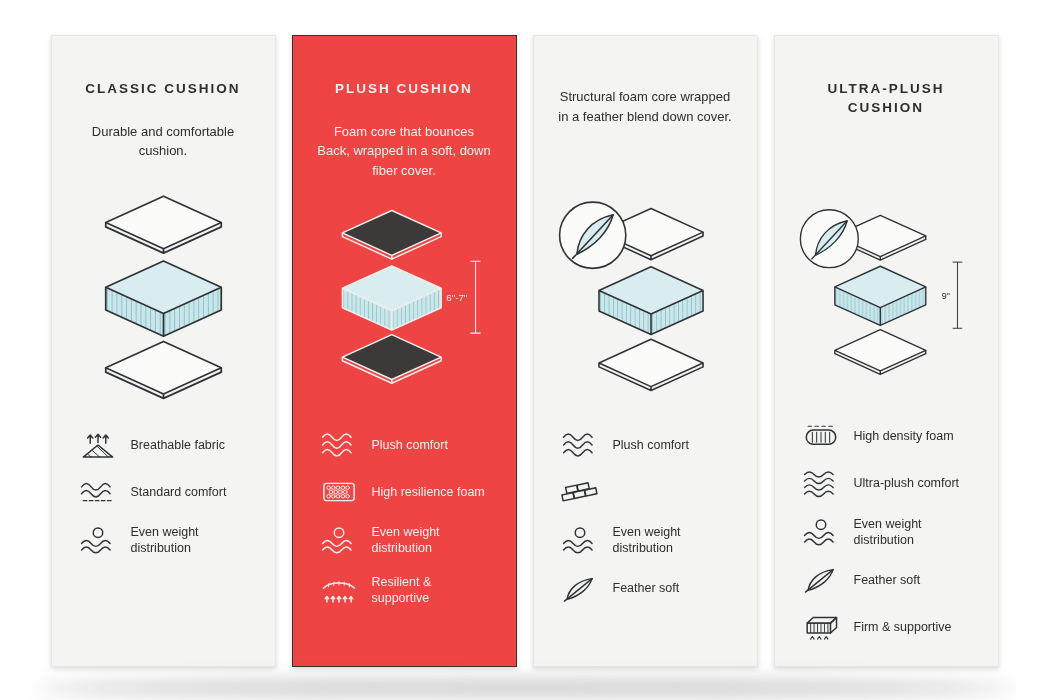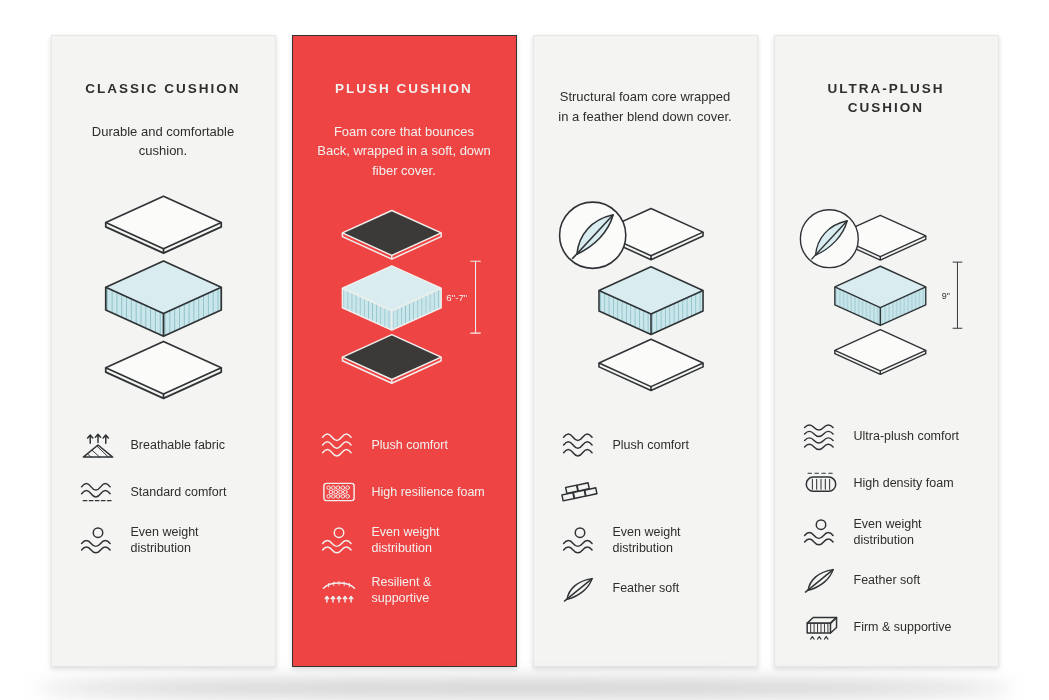--- a/index.html
+++ b/index.html
@@ -316,40 +316,40 @@
           <path class="mline" d="M212,74 L212,170 M205,74 L219,74 M205,170 L219,170"></path>
           <text x="201" y="127" text-anchor="end">9"</text>
         </g>
       </svg>
     </div>
     <ul class="features">
       <li class="feature">
         <span class="ficon">
           <svg viewBox="0 0 44 34">
               <g class="fi">
+            <path d="M7,4.5 H11 M15,4.5 H19 M23,4.5 H27 M31,4.5 H35" stroke-width="1.3"></path>
+            <rect x="5" y="9" width="34" height="16.5" rx="8"></rect>
+            <path d="M12,11.5 V23 M17,11.5 V23 M22,11.5 V23 M27,11.5 V23 M32,11.5 V23" stroke-width="1.2"></path>
+          </g>
+            </svg>
+        </span>
+        <span class="flabel">High density foam</span>
+      </li>
+      <li class="feature">
+        <span class="ficon">
+          <svg viewBox="0 0 44 34">
+              <g class="fi">
             <path d="M3,6 c3.7,-4 7.3,-4 11,0 c3.7,4 7.3,4 11,0 c3.7,-4 7.3,-4 11,0"></path>
             <path d="M3,13.5 c3.7,-4 7.3,-4 11,0 c3.7,4 7.3,4 11,0 c3.7,-4 7.3,-4 11,0"></path>
             <path d="M3,21 c3.7,-4 7.3,-4 11,0 c3.7,4 7.3,4 11,0 c3.7,-4 7.3,-4 11,0"></path>
             <path d="M3,28.5 c3.7,-4 7.3,-4 11,0 c3.7,4 7.3,4 11,0 c3.7,-4 7.3,-4 11,0"></path>
           </g>
             </svg>
         </span>
         <span class="flabel">Ultra-plush comfort</span>
-      </li>
-      <li class="feature">
-        <span class="ficon">
-          <svg viewBox="0 0 44 34">
-              <g class="fi">
-            <path d="M7,4.5 H11 M15,4.5 H19 M23,4.5 H27 M31,4.5 H35" stroke-width="1.3"></path>
-            <rect x="5" y="9" width="34" height="16.5" rx="8"></rect>
-            <path d="M12,11.5 V23 M17,11.5 V23 M22,11.5 V23 M27,11.5 V23 M32,11.5 V23" stroke-width="1.2"></path>
-          </g>
-            </svg>
-        </span>
-        <span class="flabel">High density foam</span>
       </li>
       <li class="feature">
         <span class="ficon">
           <svg viewBox="0 0 44 34">
               <g class="fi">
             <circle cx="22" cy="8.5" r="5.5"></circle>
             <path d="M3,21 c3.7,-4.5 7.3,-4.5 11,0 c3.7,4.5 7.3,4.5 11,0 c3.7,-4.5 7.3,-4.5 11,0"></path>
             <path d="M3,28.5 c3.7,-4.5 7.3,-4.5 11,0 c3.7,4.5 7.3,4.5 11,0 c3.7,-4.5 7.3,-4.5 11,0"></path>
           </g>
             </svg>

